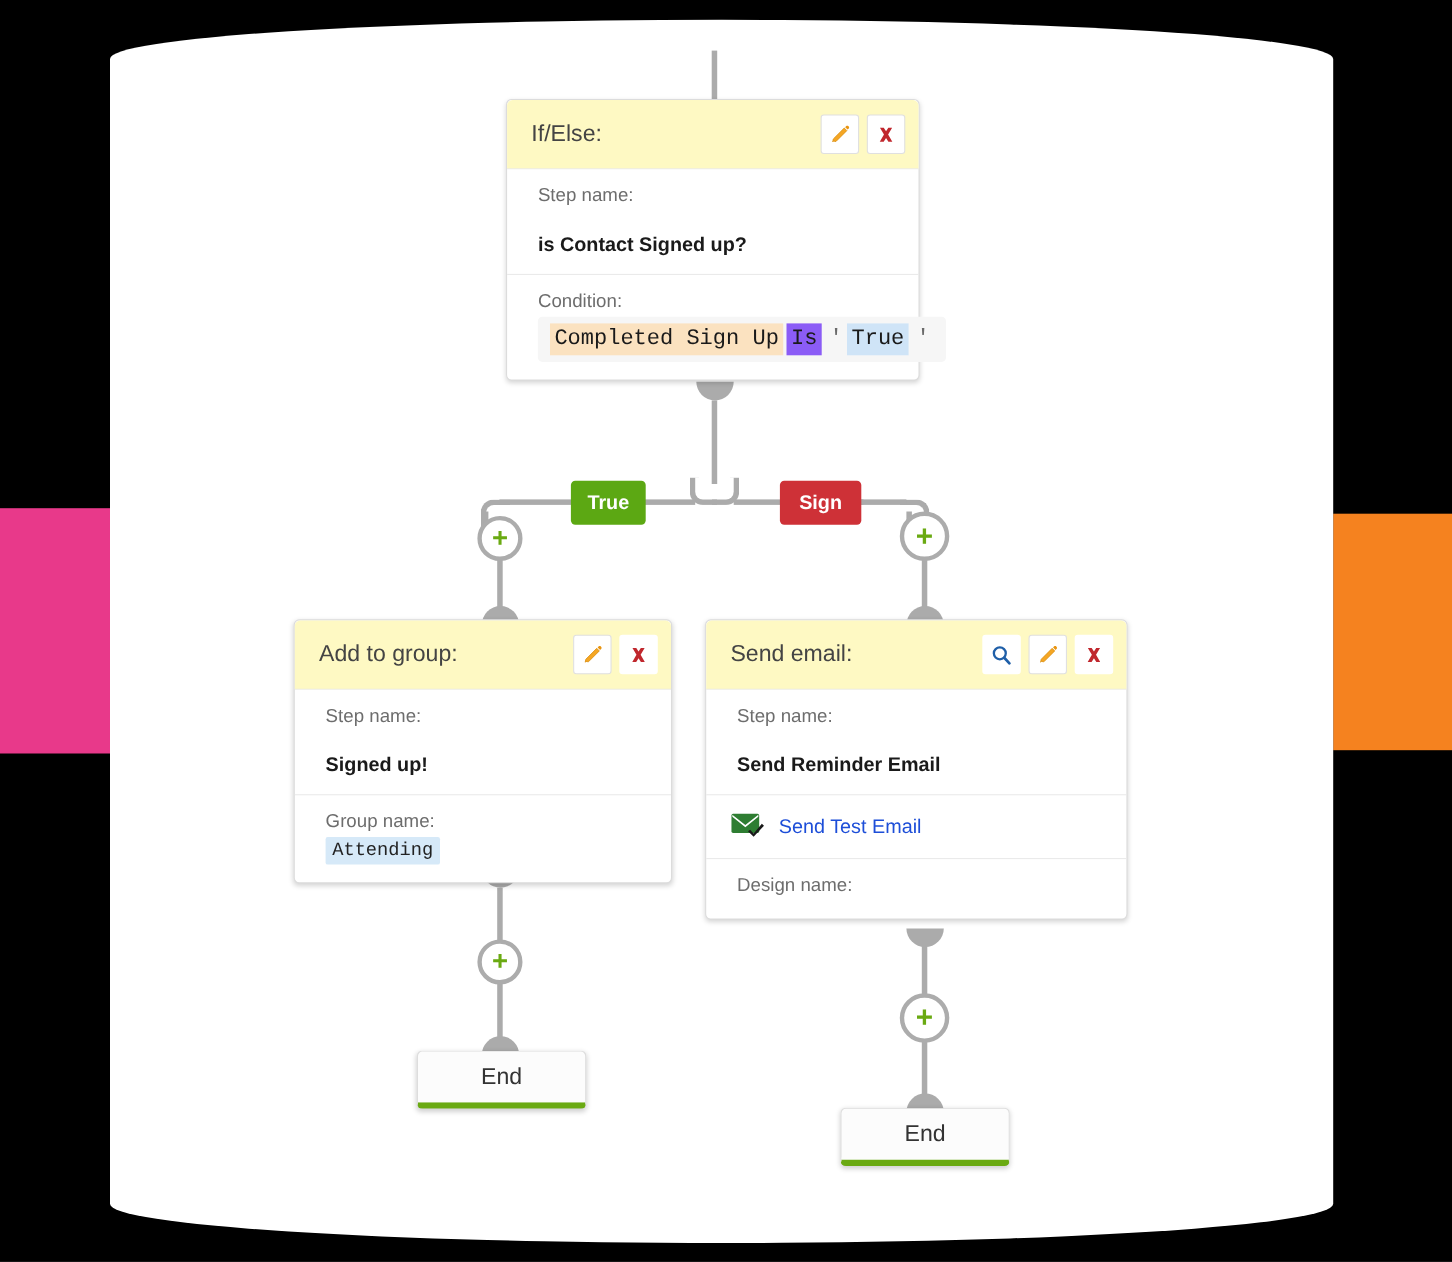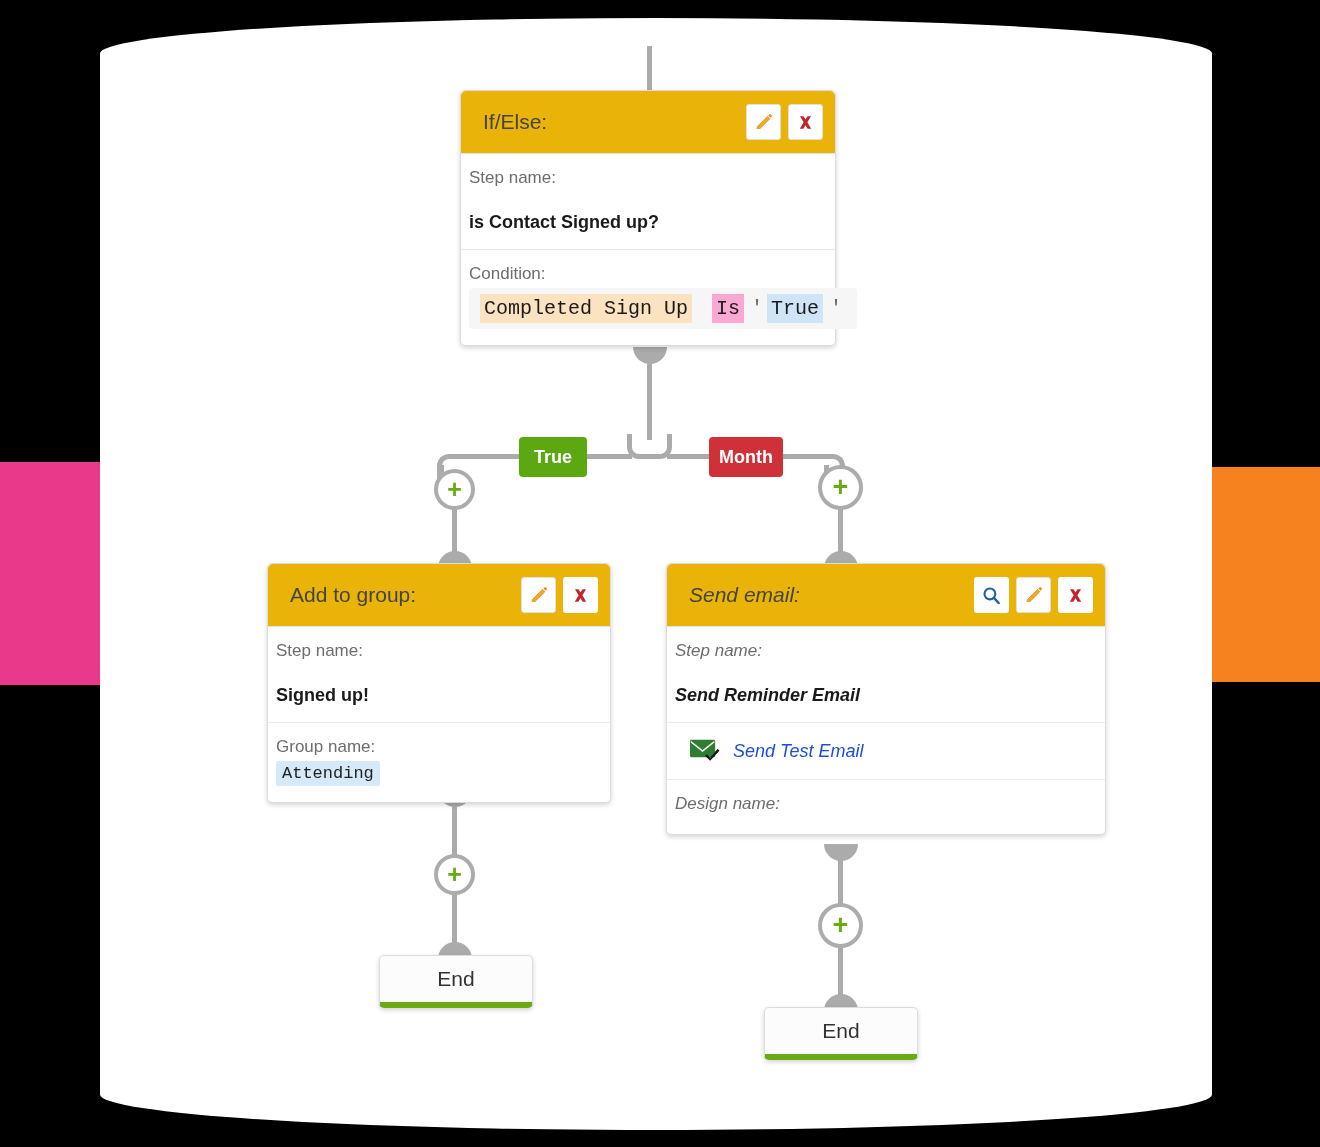--- a/index.html
+++ b/index.html
@@ -141,21 +141,21 @@
   .card {
     position: absolute;
     background: #ffffff;
     border: 1px solid #DCDCDC;
     border-radius: 5px;
     box-shadow: 0 2px 5px rgba(0,0,0,0.17);
     z-index: 5;
     box-sizing: border-box;
   }
   .card-header {
-    background: #eab308;
+    background: #fef9c3;
     border-bottom: 1px solid #E4E4E4;
     display: flex;
     align-items: center;
     justify-content: space-between;
     padding: 0 12px 0 22px;
     height: 62px;
     border-radius: 5px 5px 0 0;
   }
   .card-title {
     font-size: 21px;
@@ -175,21 +175,21 @@
     align-items: center;
     justify-content: center;
     cursor: pointer;
     box-sizing: border-box;
   }
   .icon-btn.noborder {
     border: none;
   }
 
   .card-section {
-    padding: 14px 22px 16px 8px;
+    padding: 14px 22px 16px 28px;
     border-bottom: 1px solid #EAEAEA;
   }
   .card-section.last { border-bottom: none; }
 
   .field-label {
     font-size: 17px;
     color: #6D6D6D;
     margin-bottom: 4px;
   }
   .field-value {
@@ -216,21 +216,21 @@
     display: inline-block;
     white-space: nowrap;
   }
   .cond-seg {
     font-family: "Liberation Mono", monospace;
     font-size: 20px;
     color: #1A1A1A;
     padding: 3px 4px;
   }
   .cond-field { background: #FBE2C0; }
-  .cond-op    { background: #f9a8d4; margin-left: 20px; }
+  .cond-op    { background: #8b5cf6; margin-left: 3px; }
   .cond-quote { color: #6A6A6A; margin-left: 3px; }
   .cond-val   { background: #CFE4F7; }
 
   .test-row {
     display: flex;
     align-items: center;
     gap: 13px;
     padding: 14px 22px;
     border-bottom: 1px solid #EAEAEA;
   }
@@ -308,21 +308,21 @@
   <div class="conn conn-h" style="left:354px; top:436px; width:72px;"></div>
 
   <div class="conn conn-h" style="left:567px; top:436px; width:118px;"></div>
   <div class="corner corner-up-right" style="left:718px; top:436px; width:22px; height:22px;"></div>
   <div class="conn conn-h" style="left:680px; top:436px; width:44px;"></div>
 
   <div class="branch-badge" id="badge-true" style="left:419px; top:419px; width:68px; height:40px;">
     <span>True</span>
   </div>
   <div class="branch-badge" id="badge-false" style="left:609px; top:419px; width:74px; height:40px;">
-    <span>Month</span>
+    <span>Sign</span>
   </div>
 
   <div class="conn conn-v" style="left:339px; top:447px; width:5px; height:22px;"></div>
   <div class="plus-node" style="left:334px; top:451px; width:41px; height:41px;">
     <span class="glyph" style="font-size:25px;">+</span>
   </div>
   <div class="conn conn-v" style="left:352px; top:490px; width:5px; height:60px;"></div>
   <div class="cap" style="left:338px; top:533px;"></div>
 
   <div class="card" id="card-addgroup" style="left:167px; top:545px; width:344px;">
@@ -364,21 +364,21 @@
     <span>End</span>
   </div>
 
   <div class="conn conn-v" style="left:724px; top:447px; width:5px; height:22px;"></div>
   <div class="plus-node" style="left:718px; top:447px; width:45px; height:45px;">
     <span class="glyph" style="font-size:27px;">+</span>
   </div>
   <div class="conn conn-v" style="left:738px; top:490px; width:5px; height:60px;"></div>
   <div class="cap" style="left:724px; top:533px;"></div>
 
-  <div class="card" id="card-sendemail" style="left:566px; top:545px; width:440px;font-style:italic;">
+  <div class="card" id="card-sendemail" style="left:541px; top:545px; width:384px;">
     <div class="card-header">
       <span class="card-title">Send email:</span>
       <span class="icon-group">
         <span class="icon-btn noborder">
           <svg width="21" height="21" viewBox="0 0 24 24">
             <circle cx="10.2" cy="10.2" r="6.2" fill="none" stroke="#1F5FA8" stroke-width="2.4"></circle>
             <line x1="14.8" y1="14.8" x2="20.2" y2="20.6" stroke="#1F5FA8" stroke-width="2.8" stroke-linecap="round"></line>
           </svg>
         </span>
         <span class="icon-btn">

